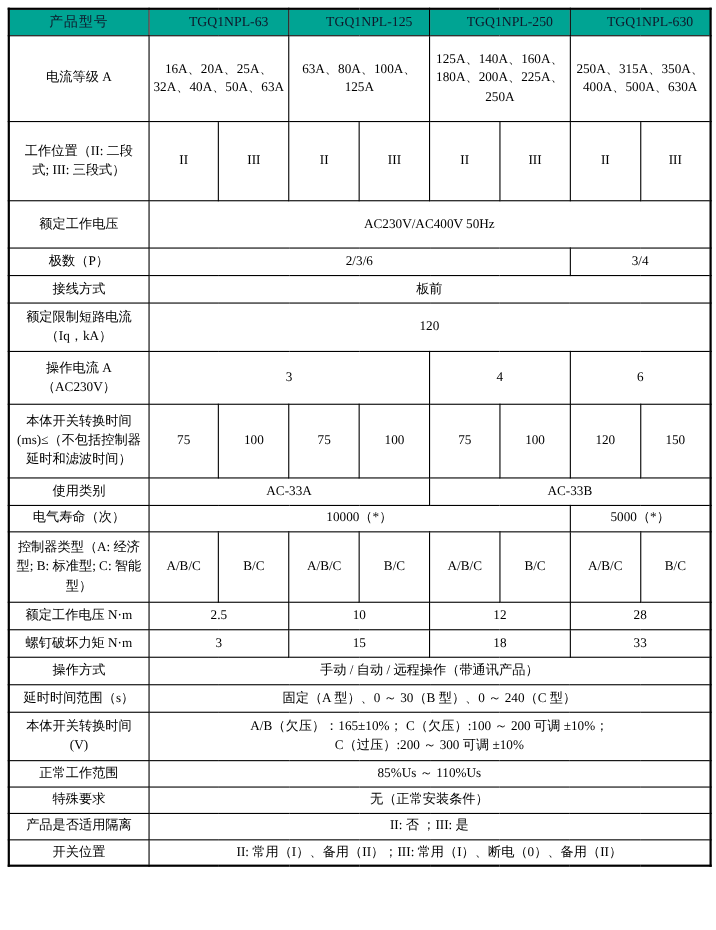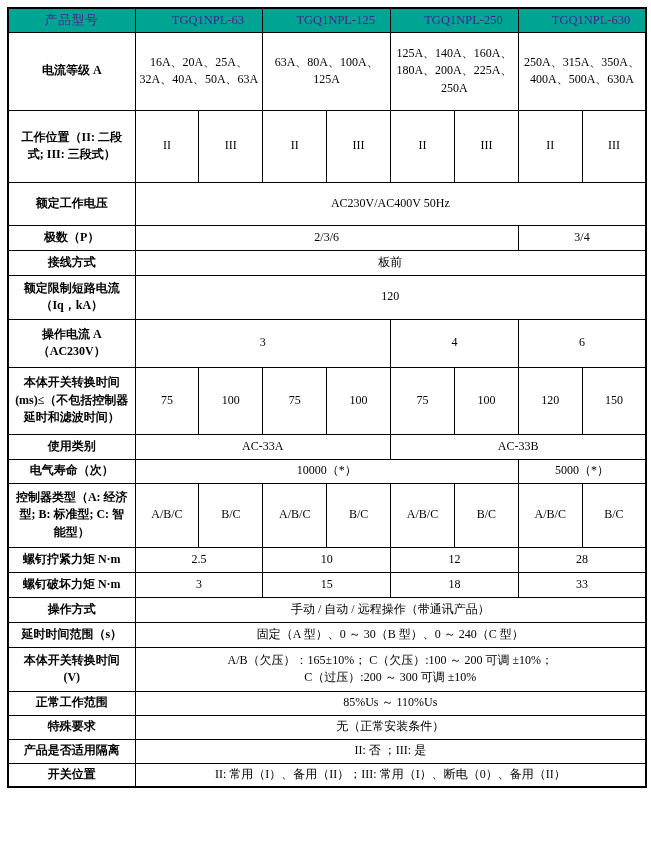--- a/index.html
+++ b/index.html
@@ -23,26 +23,26 @@
     text-align:center;
     vertical-align:middle;
     font-weight:normal;
     font-size:12px;
     line-height:1.45;
     padding:1px 3px;
     overflow:hidden;
   }
   tr.head th{
     background:var(--accent,#00a493);
-    color:#4c1d95;
+    color:#0f172a;
     font-size:12.5px;
     letter-spacing:1px;
   }
   tr.head th.model{letter-spacing:0;padding-left:21px;}
-  th.lbl{font-weight:bold;padding:1px 6px;}
+  th.lbl{font-weight:normal;padding:1px 6px;}
   td.pre{white-space:pre-line;margin-top:20px;}
 </style>
 </head>
 <body>
 
 <div class="page">
   <table class="spec">
     <colgroup>
       <col style="width:127px">
       <col style="width:63.9px">
@@ -144,21 +144,21 @@
       <td>B/C</td>
       <td>A/B/C</td>
       <td>B/C</td>
       <td>A/B/C</td>
       <td>B/C</td>
       <td>A/B/C</td>
       <td>B/C</td>
     </tr>
 
     <tr style="height:25px">
-      <th class="lbl">螺钉拧紧力矩 N·m</th>
+      <th class="lbl">额定工作电压 N·m</th>
       <td colspan="2">2.5</td>
       <td colspan="2">10</td>
       <td colspan="2">12</td>
       <td colspan="2">28</td>
     </tr>
 
     <tr style="height:25px">
       <th class="lbl">螺钉破坏力矩 N·m</th>
       <td colspan="2">3</td>
       <td colspan="2">15</td>

